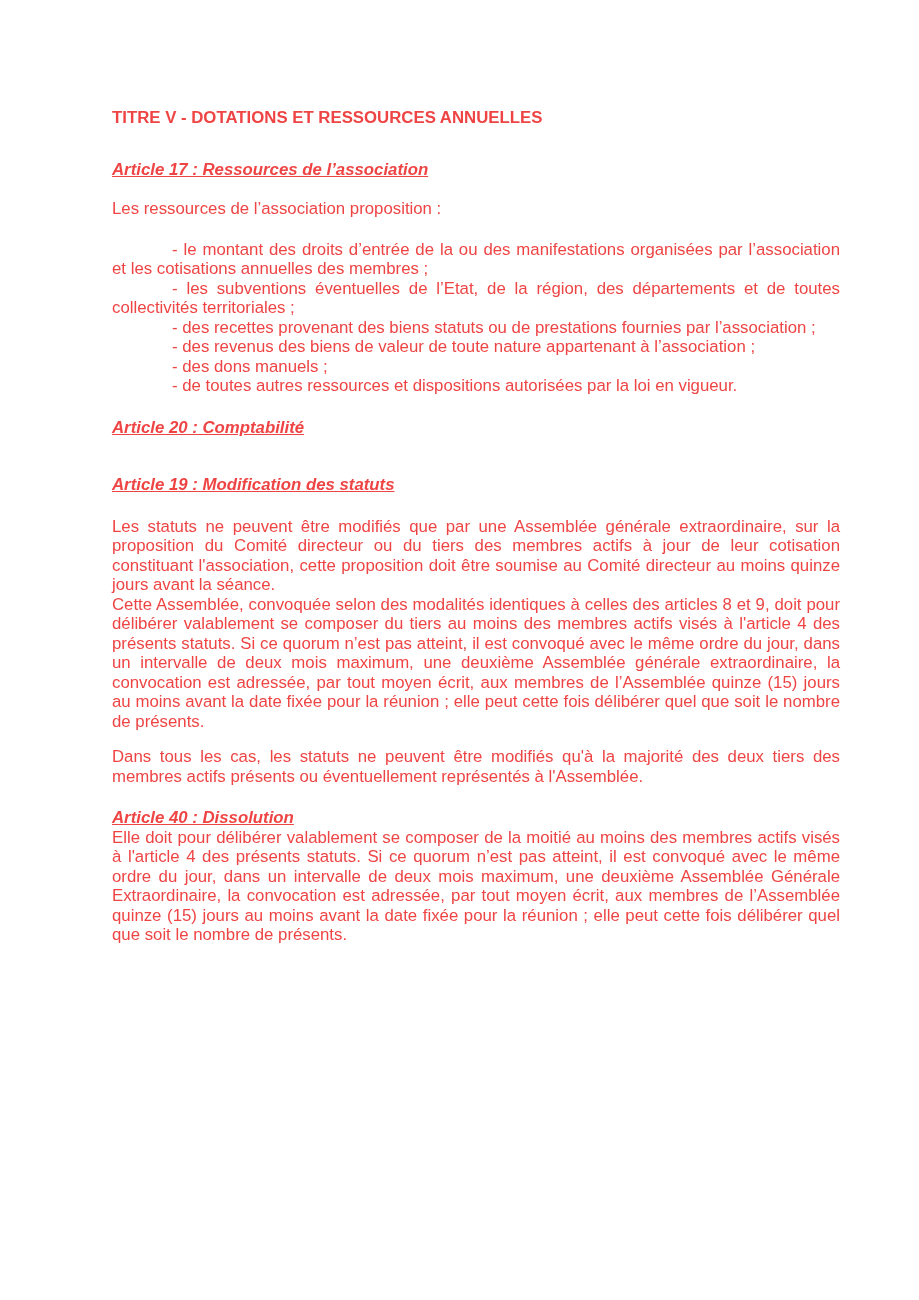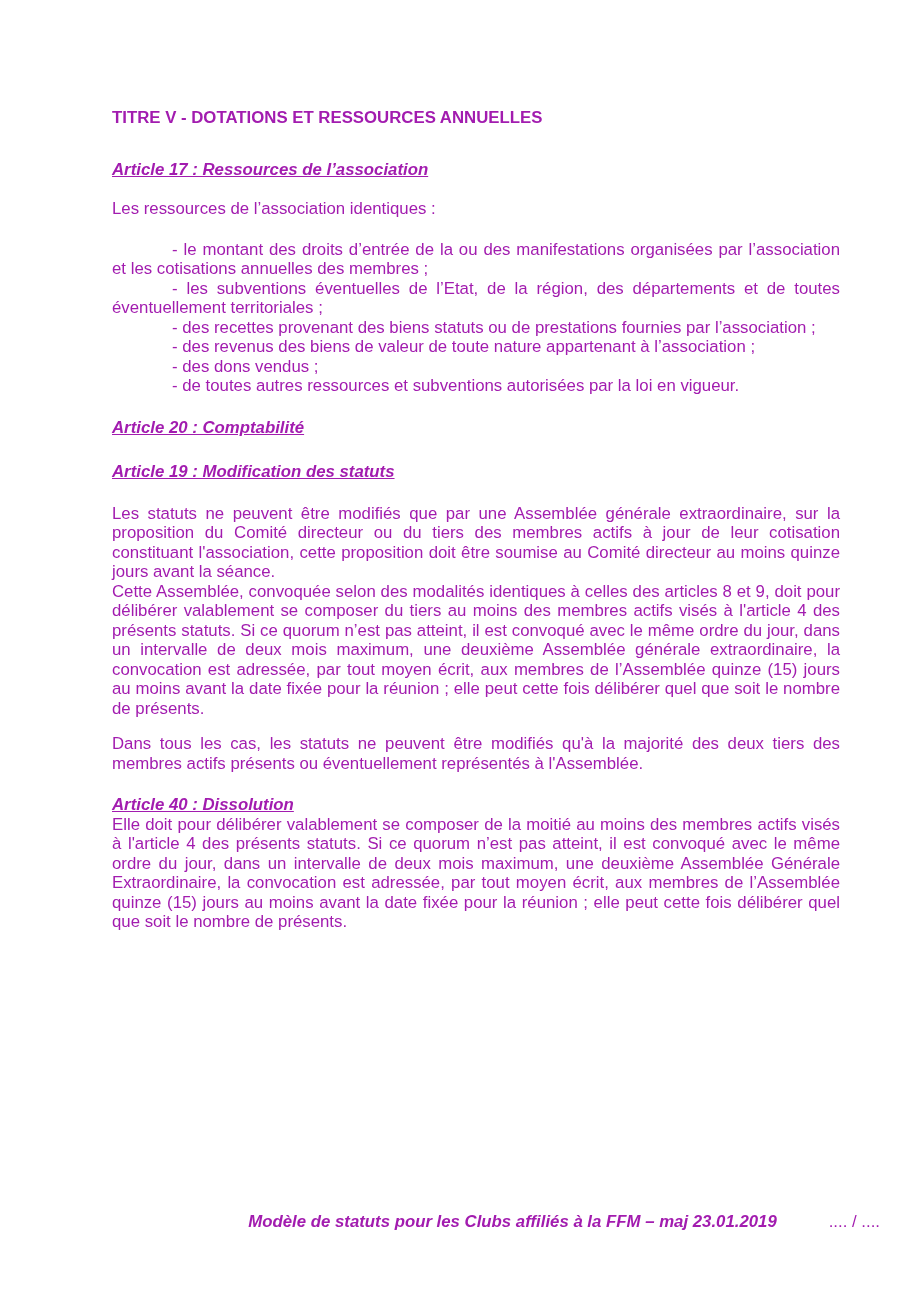--- a/index.html
+++ b/index.html
@@ -5,21 +5,21 @@
   html, body {
     margin: 0;
     padding: 0;
     background: #ffffff;
   }
   .page {
     position: relative;
     width: 919px;
     height: 1300px;
     background: #ffffff;
-    color: #a21caf;
+    color: #ef4444;
     font-family: "Liberation Sans", "DejaVu Sans", sans-serif;
     font-size: 16.8px;
     line-height: 19.5px;
     overflow: hidden;
   }
   .content {
     position: absolute;
     left: 112px;
     top: 108px;
     width: 728px;
@@ -45,21 +45,21 @@
     margin: 0;
     text-align: justify;
     text-indent: 60px;
   }
   
   .mt-title-gap   { margin-top: 32px; }  
   .mt-line        { margin-top: 20px; }  
   .mt-list        { margin-top: 21px; }
   .mt-a18         { margin-top: 22px; }
   .mt-big         { margin-top: 36px; }  
-  .mt-a19         { margin-top: 25px; }
+  .mt-a19         { margin-top: 38px; }
   .mt-p19         { margin-top: 22px; }
   .mt-dans        { margin-top: 16px; }
   .mt-a20         { margin-top: 22px; }
   .mt-p20         { margin-top: 18px; }
   .footer {
     position: absolute;
     left: 112px;
     right: 39px;
     top: 1212px;
     height: 20px;
@@ -82,44 +82,40 @@
 </head>
 <body>
 
 <div class="page">
   <div class="content">
 
     <p class="doc-title">TITRE V - DOTATIONS ET RESSOURCES ANNUELLES</p>
 
     <p class="article-heading mt-title-gap"><span>Article 17 : Ressources de l’association</span></p>
 
-    <p class="para mt-line">Les ressources de l’association identiques :</p>
+    <p class="para mt-line">Les ressources de l’association proposition :</p>
 
     <div class="mt-list">
       <p class="list-item">- le montant des droits d’entrée de la ou des manifestations organisées par l’association et les cotisations annuelles des membres ;</p>
-      <p class="list-item">- les subventions éventuelles de l’Etat, de la région, des départements et de toutes éventuellement territoriales ;</p>
+      <p class="list-item">- les subventions éventuelles de l’Etat, de la région, des départements et de toutes collectivités territoriales ;</p>
       <p class="list-item">- des recettes provenant des biens statuts ou de prestations fournies par l’association ;</p>
       <p class="list-item">- des revenus des biens de valeur de toute nature appartenant à l’association ;</p>
-      <p class="list-item">- des dons vendus ;</p>
-      <p class="list-item">- de toutes autres ressources et subventions autorisées par la loi en vigueur.</p>
+      <p class="list-item">- des dons manuels ;</p>
+      <p class="list-item">- de toutes autres ressources et dispositions autorisées par la loi en vigueur.</p>
     </div>
 
     <p class="article-heading mt-a18"><span>Article 20 : Comptabilité</span></p>
 
 
 
     <p class="article-heading mt-a19"><span>Article 19 : Modification des statuts</span></p>
 
     <p class="para mt-p19">Les statuts ne peuvent être modifiés que par une Assemblée générale extraordinaire, sur la proposition du Comité directeur ou du tiers des membres actifs à jour de leur cotisation constituant l'association, cette proposition doit être soumise au Comité directeur au moins quinze jours avant la séance.</p>
     <p class="para">Cette Assemblée, convoquée selon des modalités identiques à celles des articles 8 et 9, doit pour délibérer valablement se composer du tiers au moins des membres actifs visés à l'article 4 des présents statuts. Si ce quorum n’est pas atteint, il est convoqué avec le même ordre du jour, dans un intervalle de deux mois maximum, une deuxième Assemblée générale extraordinaire, la convocation est adressée, par tout moyen écrit, aux membres de l’Assemblée quinze (15) jours au moins avant la date fixée pour la réunion ; elle peut cette fois délibérer quel que soit le nombre de présents.</p>
     <p class="para mt-dans">Dans tous les cas, les statuts ne peuvent être modifiés qu'à la majorité des deux tiers des membres actifs présents ou éventuellement représentés à l'Assemblée.</p>
 
     <p class="article-heading mt-a20"><span>Article 40 : Dissolution</span></p>
 
     <p class="para">Elle doit pour délibérer valablement se composer de la moitié au moins des membres actifs visés à l'article 4 des présents statuts. Si ce quorum n’est pas atteint, il est convoqué avec le même ordre du jour, dans un intervalle de deux mois maximum, une deuxième Assemblée Générale Extraordinaire, la convocation est adressée, par tout moyen écrit, aux membres de l’Assemblée quinze (15) jours au moins avant la date fixée pour la réunion ; elle peut cette fois délibérer quel que soit le nombre de présents.</p>
 
   </div>
 
-  <div class="footer">
-    <span class="footer-text">Modèle de statuts pour les Clubs affiliés à la FFM – maj 23.01.2019</span>
-    <span class="footer-dots">.... / ....</span>
-  </div>
 </div>
 
 </body></html>

